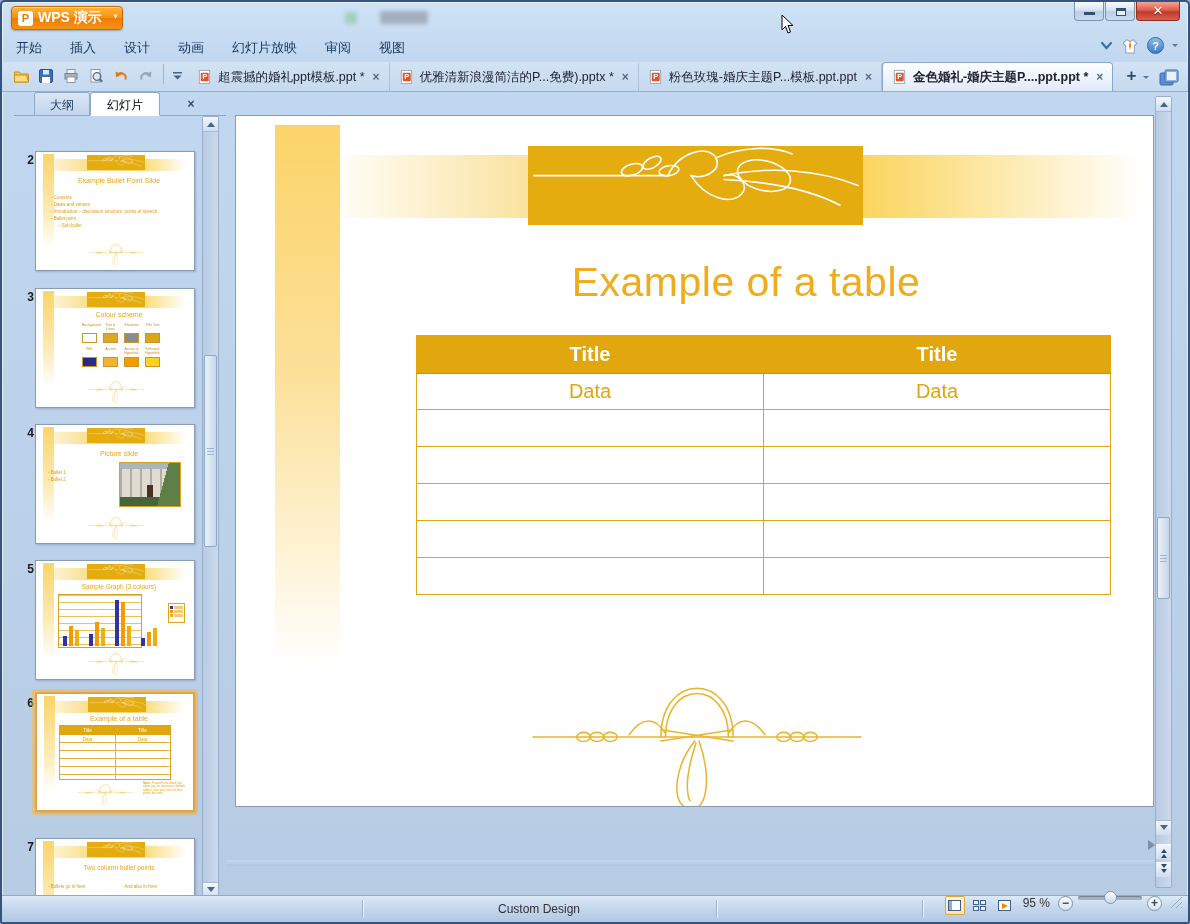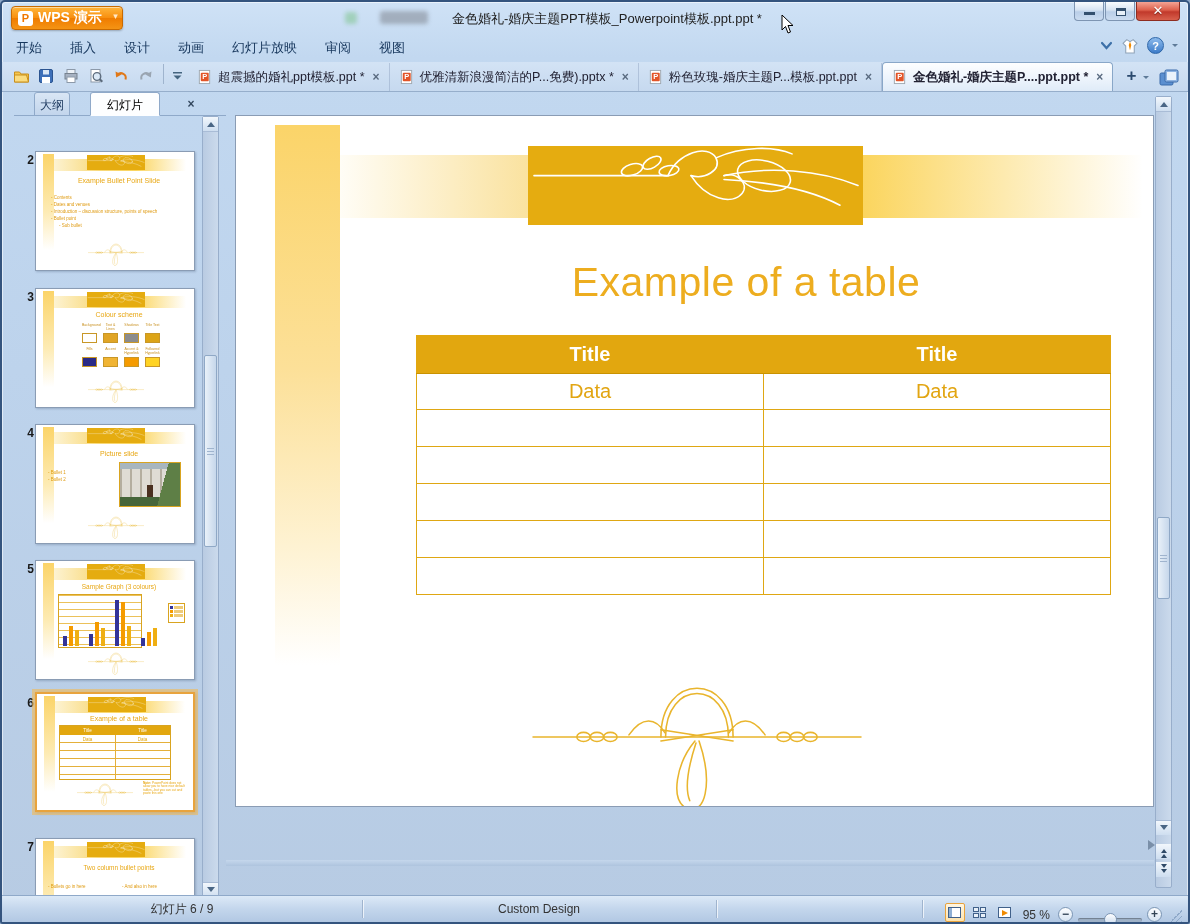--- a/index.html
+++ b/index.html
@@ -48,21 +48,21 @@
   .dtab .x { color:#5A6B80; font-size:12px; font-weight:bold; margin-left:2px; }
   .dtab.active { background:linear-gradient(180deg,#FDFEFF 0%,#EDF4FC 55%,#DFEBF8 100%); border:1px solid #89A7C8; border-bottom:none; border-radius:4px 4px 0 0; font-weight:bold; height:29px; }
   .newtab { width:24px; height:24px; margin:0 0 2px 6px; text-align:center; line-height:22px; font-size:17px; font-weight:bold; color:#2B4A6E; }
   .tab-caret { width:12px; height:24px; margin-bottom:2px; display:flex; align-items:center; }
   .tablist-btn { width:24px; height:24px; margin:0 6px 2px 2px; display:flex; align-items:center; justify-content:center; }
 
   
   .panel { position:absolute; left:12px; top:90px; width:212px; height:806px; overflow:hidden; }
   .ptabs { position:relative; height:24px; border-bottom:1px solid #8FA9C9; }
   .ptab { position:absolute; top:0; height:24px; font-size:12px; text-align:center; line-height:24px; color:#1E3A5F; border:1px solid #8FA9C9; border-radius:3px 3px 0 0; background:linear-gradient(180deg,#D9E6F5,#C2D5EC); }
-  .ptab.outline { left:20px; width:36px; }
+  .ptab.outline { left:20px; width:56px; }
   .ptab.slides  { left:76px; width:70px; background:#FDFEFF; color:#000; border-bottom:1px solid #FDFEFF; z-index:2; }
   .ptab-x { position:absolute; left:168px; top:3px; width:18px; height:18px; text-align:center; line-height:18px; font-size:12px; font-weight:bold; color:#33475E; }
   .thumbs { position:absolute; left:0; top:24px; width:212px; height:782px; overflow:hidden; }
   .tnum { position:absolute; left:6px; width:14px; font-size:12px; font-weight:bold; color:#1A1A1A; text-align:right; }
   .thumb { position:absolute; left:21px; width:160px; height:120px; background:#fff; border:1px solid #8A9CB4; box-shadow:1px 1px 2px rgba(40,60,90,.25); overflow:hidden; }
   .thumb.sel { border:2px solid #E8A33D; box-shadow:0 0 0 3px rgba(243,186,85,.6), 1px 1px 3px rgba(40,60,90,.3); }
   .t-vband { position:absolute; left:7px; top:2px; width:11px; height:96px; background:linear-gradient(180deg,#FBD469,#FDEBB4 60%,rgba(255,250,235,0)); }
   .t-hband { position:absolute; left:18px; top:7px; right:8px; height:12px; background:linear-gradient(90deg,#FDF3D2,#F8D878 35%,#FBD55E 62%,rgba(255,255,255,0)); }
   .t-box { position:absolute; left:51px; top:3px; width:58px; height:15px; background:#E5AC10; color:#fff; }
   .t-box svg, .t-arch svg { width:100%; height:100%; }
@@ -126,21 +126,21 @@
 
   .splitter { position:absolute; left:0; top:768px; width:928px; height:6px; background:linear-gradient(180deg,#C5D7EC,#AEC4DE); }
   .notesbar { position:absolute; left:0; top:774px; width:928px; height:32px; background:linear-gradient(180deg,#FBFDFF,#EDF3FB); border:1px solid #A9BCD6; font-size:13px; color:#222; line-height:30px; padding-left:11px; }
 
   
   .statusbar { position:absolute; left:0; bottom:0; width:100%; height:27px; border-top:1px solid #8FA9C9;
     background:linear-gradient(180deg,#DCE9F7 0%,#C3D6EC 50%,#B2C8E3 100%); font-size:12px; color:#333; }
   .st-div { position:absolute; top:4px; width:1px; height:18px; background:#9FB4CE; box-shadow:1px 0 0 rgba(255,255,255,.7); }
   .st-slide { position:absolute; left:0; width:360px; text-align:center; line-height:26px; }
   .st-design { position:absolute; left:362px; width:350px; text-align:center; line-height:26px; }
-  .st-right { position:absolute; right:6px; top:0; height:26px; display:flex; align-items:flex-end; gap:5px; }
+  .st-right { position:absolute; right:6px; top:0; height:26px; display:flex; align-items:flex-start; gap:5px; }
   .vbtn { width:20px; height:19px; border:1px solid transparent; border-radius:2px; display:flex; align-items:center; justify-content:center; }
   .vbtn.sel { border-color:#E8A33D; background:linear-gradient(180deg,#FFF6E2,#FDE3AE); }
   .ic-normal { width:13px; height:11px; border:1px solid #41618A; background:#fff; box-shadow:inset 3px 0 0 #8FAFD4; }
   .ic-sorter { width:13px; height:11px; display:grid; grid-template-columns:1fr 1fr; gap:1px; }
   .ic-sorter div { border:1px solid #41618A; background:#E8F0F8; }
   .ic-show { position:relative; width:13px; height:11px; border:1px solid #41618A; background:#fff; }
   .ic-show i { position:absolute; left:3px; top:1.5px; width:0; height:0; border:3.5px solid transparent; border-left:6px solid #F08A00; }
   .zoom-txt { margin:0 3px; }
   .zbtn { width:15px; height:15px; border-radius:50%; border:1px solid #7C96B4; background:linear-gradient(180deg,#FDFEFF,#D7E4F2); text-align:center; line-height:13px; font-size:12px; color:#345; font-weight:bold; }
   .ztrack { position:relative; width:64px; height:4px; background:#9FB2C8; border-radius:2px; box-shadow:inset 0 1px 1px rgba(0,0,0,.3); }
@@ -191,21 +191,20 @@
 <div id="win">
 
   <div class="titlebar">
     <div class="app-btn">
       <span class="wps-logo">P</span>
       <span>WPS 演示</span>
       <span class="app-caret">▾</span>
     </div>
     <div class="sm" style="left:343px;top:10px;width:12px;height:12px;background:rgba(110,190,120,.45)"></div>
     <div class="sm" style="left:378px;top:9px;width:48px;height:13px;background:rgba(95,95,100,.38)"></div>
-    <span class="title-text">金色婚礼-婚庆主题PPT模板_Powerpoint模板.ppt.ppt *</span>
     <div class="win-controls">
       <div class="wbtn min">
           <div class="glyph-min"></div>
         </div>
       <div class="wbtn max">
           <div class="glyph-max"></div>
         </div>
       <div class="wbtn close">
           <div class="glyph-x">✕</div>
         </div>
@@ -608,21 +607,20 @@
           <div class="tri-s-up"></div>
         </div>
       <div class="dbl" style="bottom:10px">
           <div class="tri-s-dn"></div>
           <div class="tri-s-dn"></div>
         </div>
     </div>
   </div>
 
   <div class="statusbar">
-    <div class="st-slide">幻灯片 6 / 9</div>
     <div class="st-div" style="left:360px"></div>
     <div class="st-design">Custom Design</div>
     <div class="st-div" style="left:714px"></div>
     <div class="st-div" style="left:920px"></div>
     <div class="st-right">
       <div class="vbtn sel">
           <div class="ic-normal"></div>
         </div>
       <div class="vbtn">
           <div class="ic-sorter">

